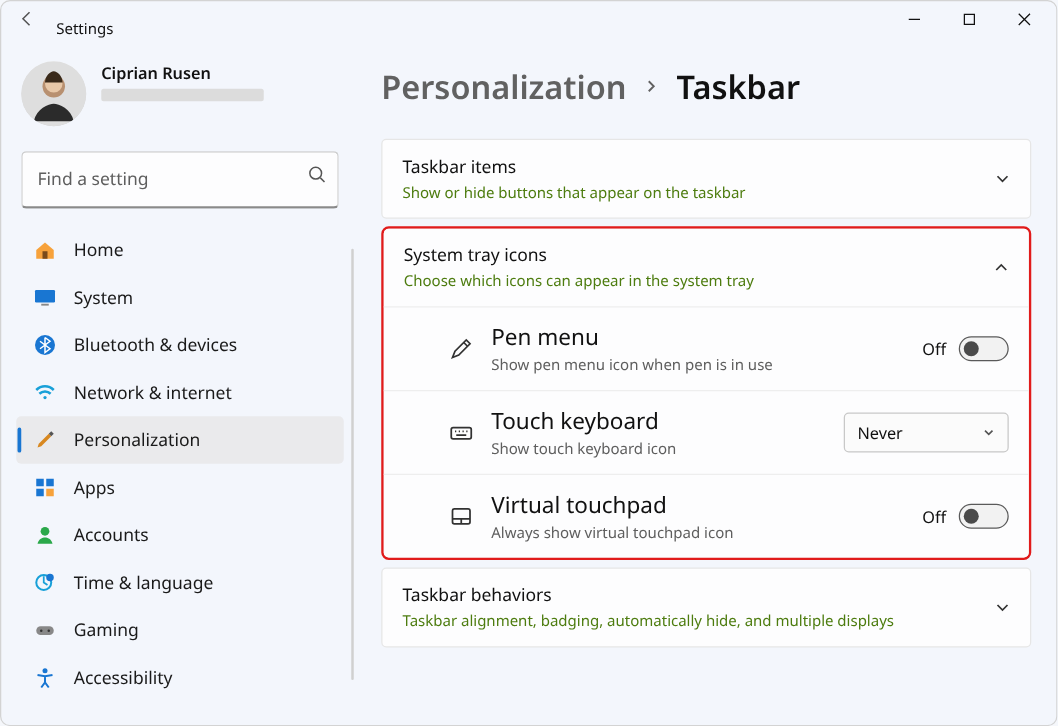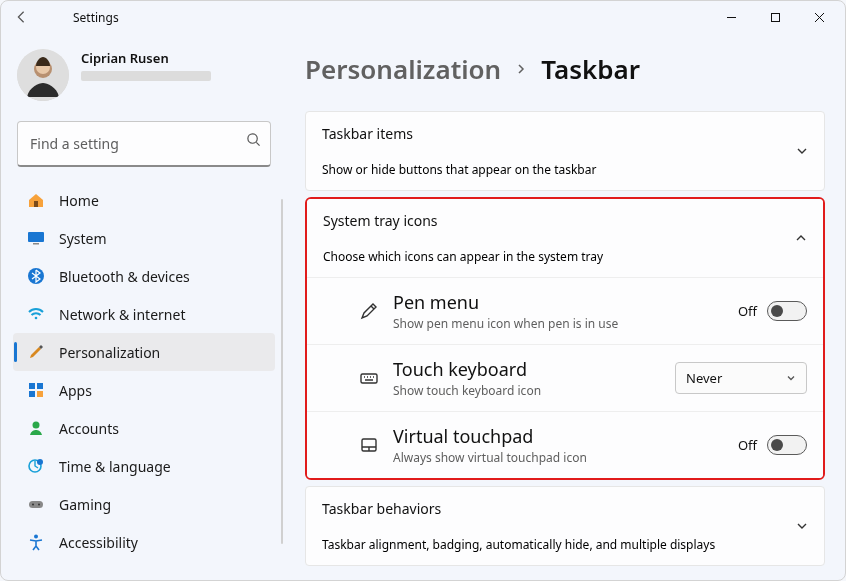--- a/index.html
+++ b/index.html
@@ -1,18 +1,18 @@
 <!DOCTYPE html>
 <html><head>
 <meta charset="utf-8">
 <style>
   * { box-sizing: border-box; font-family: "Segoe UI", system-ui, sans-serif; }
   body { margin:0; width:846px; height:581px; background:#f5f7fb; overflow:hidden; color:#1a1a1a; }
   .window { width:846px; height:581px; border:1px solid #d3d3d3; border-radius:8px; position:relative; background:#f3f6fc; }
-  .titlebar { display:flex; align-items:center; height:32px; padding:2px 4px;gap:28px; }
+  .titlebar { display:flex; align-items:flex-end; height:32px; padding:2px 4px; }
   .back-btn { width:32px; height:32px; display:flex; align-items:center; justify-content:center; color:#555; }
   .back-btn svg { width:14px; height:14px; }
   .title-text { font-size:12px; color:#111; margin-left:8px; }
   .win-controls { margin-left:auto; display:flex; }
   .wc { width:44px; height:32px; display:flex; align-items:center; justify-content:center; color:#111; }
   .wc svg { width:11px; height:11px; }
   .body { display:flex; height:calc(100% - 32px); }
   .sidebar { width:282px; padding:12px 8px 0 12px; position:relative; }
   .account { display:flex; align-items:flex-start; gap:12px; padding:4px 4px 12px 4px; }
   .avatar { width:52px; height:52px; border-radius:50%; background:linear-gradient(#e8e8e8,#cfcfcf); display:flex; align-items:center; justify-content:center; overflow:hidden; }
@@ -34,21 +34,21 @@
   .main { flex:1; padding:18px 20px 0 22px; overflow:hidden; position:relative; }
   .crumbs { display:flex; align-items:center; gap:14px; margin-bottom:24px; }
   .crumb-parent { font-size:26px; font-weight:600; color:#616161; }
   .crumb-sep { color:#616161; }
   .crumb-sep svg { width:12px; height:12px; }
   .crumb-current { font-size:26px; font-weight:600; color:#111; }
   .card { background:#fdfdfe; border:1px solid #e6e6e6; border-radius:4px; margin-bottom:6px; }
   .exp-header { display:flex; align-items:center; padding:12px 16px; gap:14px; }
   .exp-txt { flex:1; }
   .exp-title { font-size:14px; color:#111; }
-  .exp-sub { font-size:12px; color:#000000; margin-top:18px; }
+  .exp-sub { font-size:12px; color:#4d7c0f; margin-top:2px; }
   .chev { color:#333; }
   .chev svg { width:12px; height:12px; }
   .highlight { border:2.5px solid #e11b1b; border-radius:6px; margin-bottom:6px; }
   .highlight .card { border:none; border-radius:4px; margin:0; }
   .row { display:flex; align-items:center; padding:12px 16px 12px 52px; gap:14px; border-top:1px solid #eee; }
   .row-icon { width:20px; display:flex; justify-content:center; color:#323232; }
   .row-icon svg { width:20px; height:20px; }
   .row-txt { flex:1; }
   .row-title { font-size:18px; color:#111; }
   .row-sub { font-size:12px; color:#5e5e5e; margin-top:1px; }

